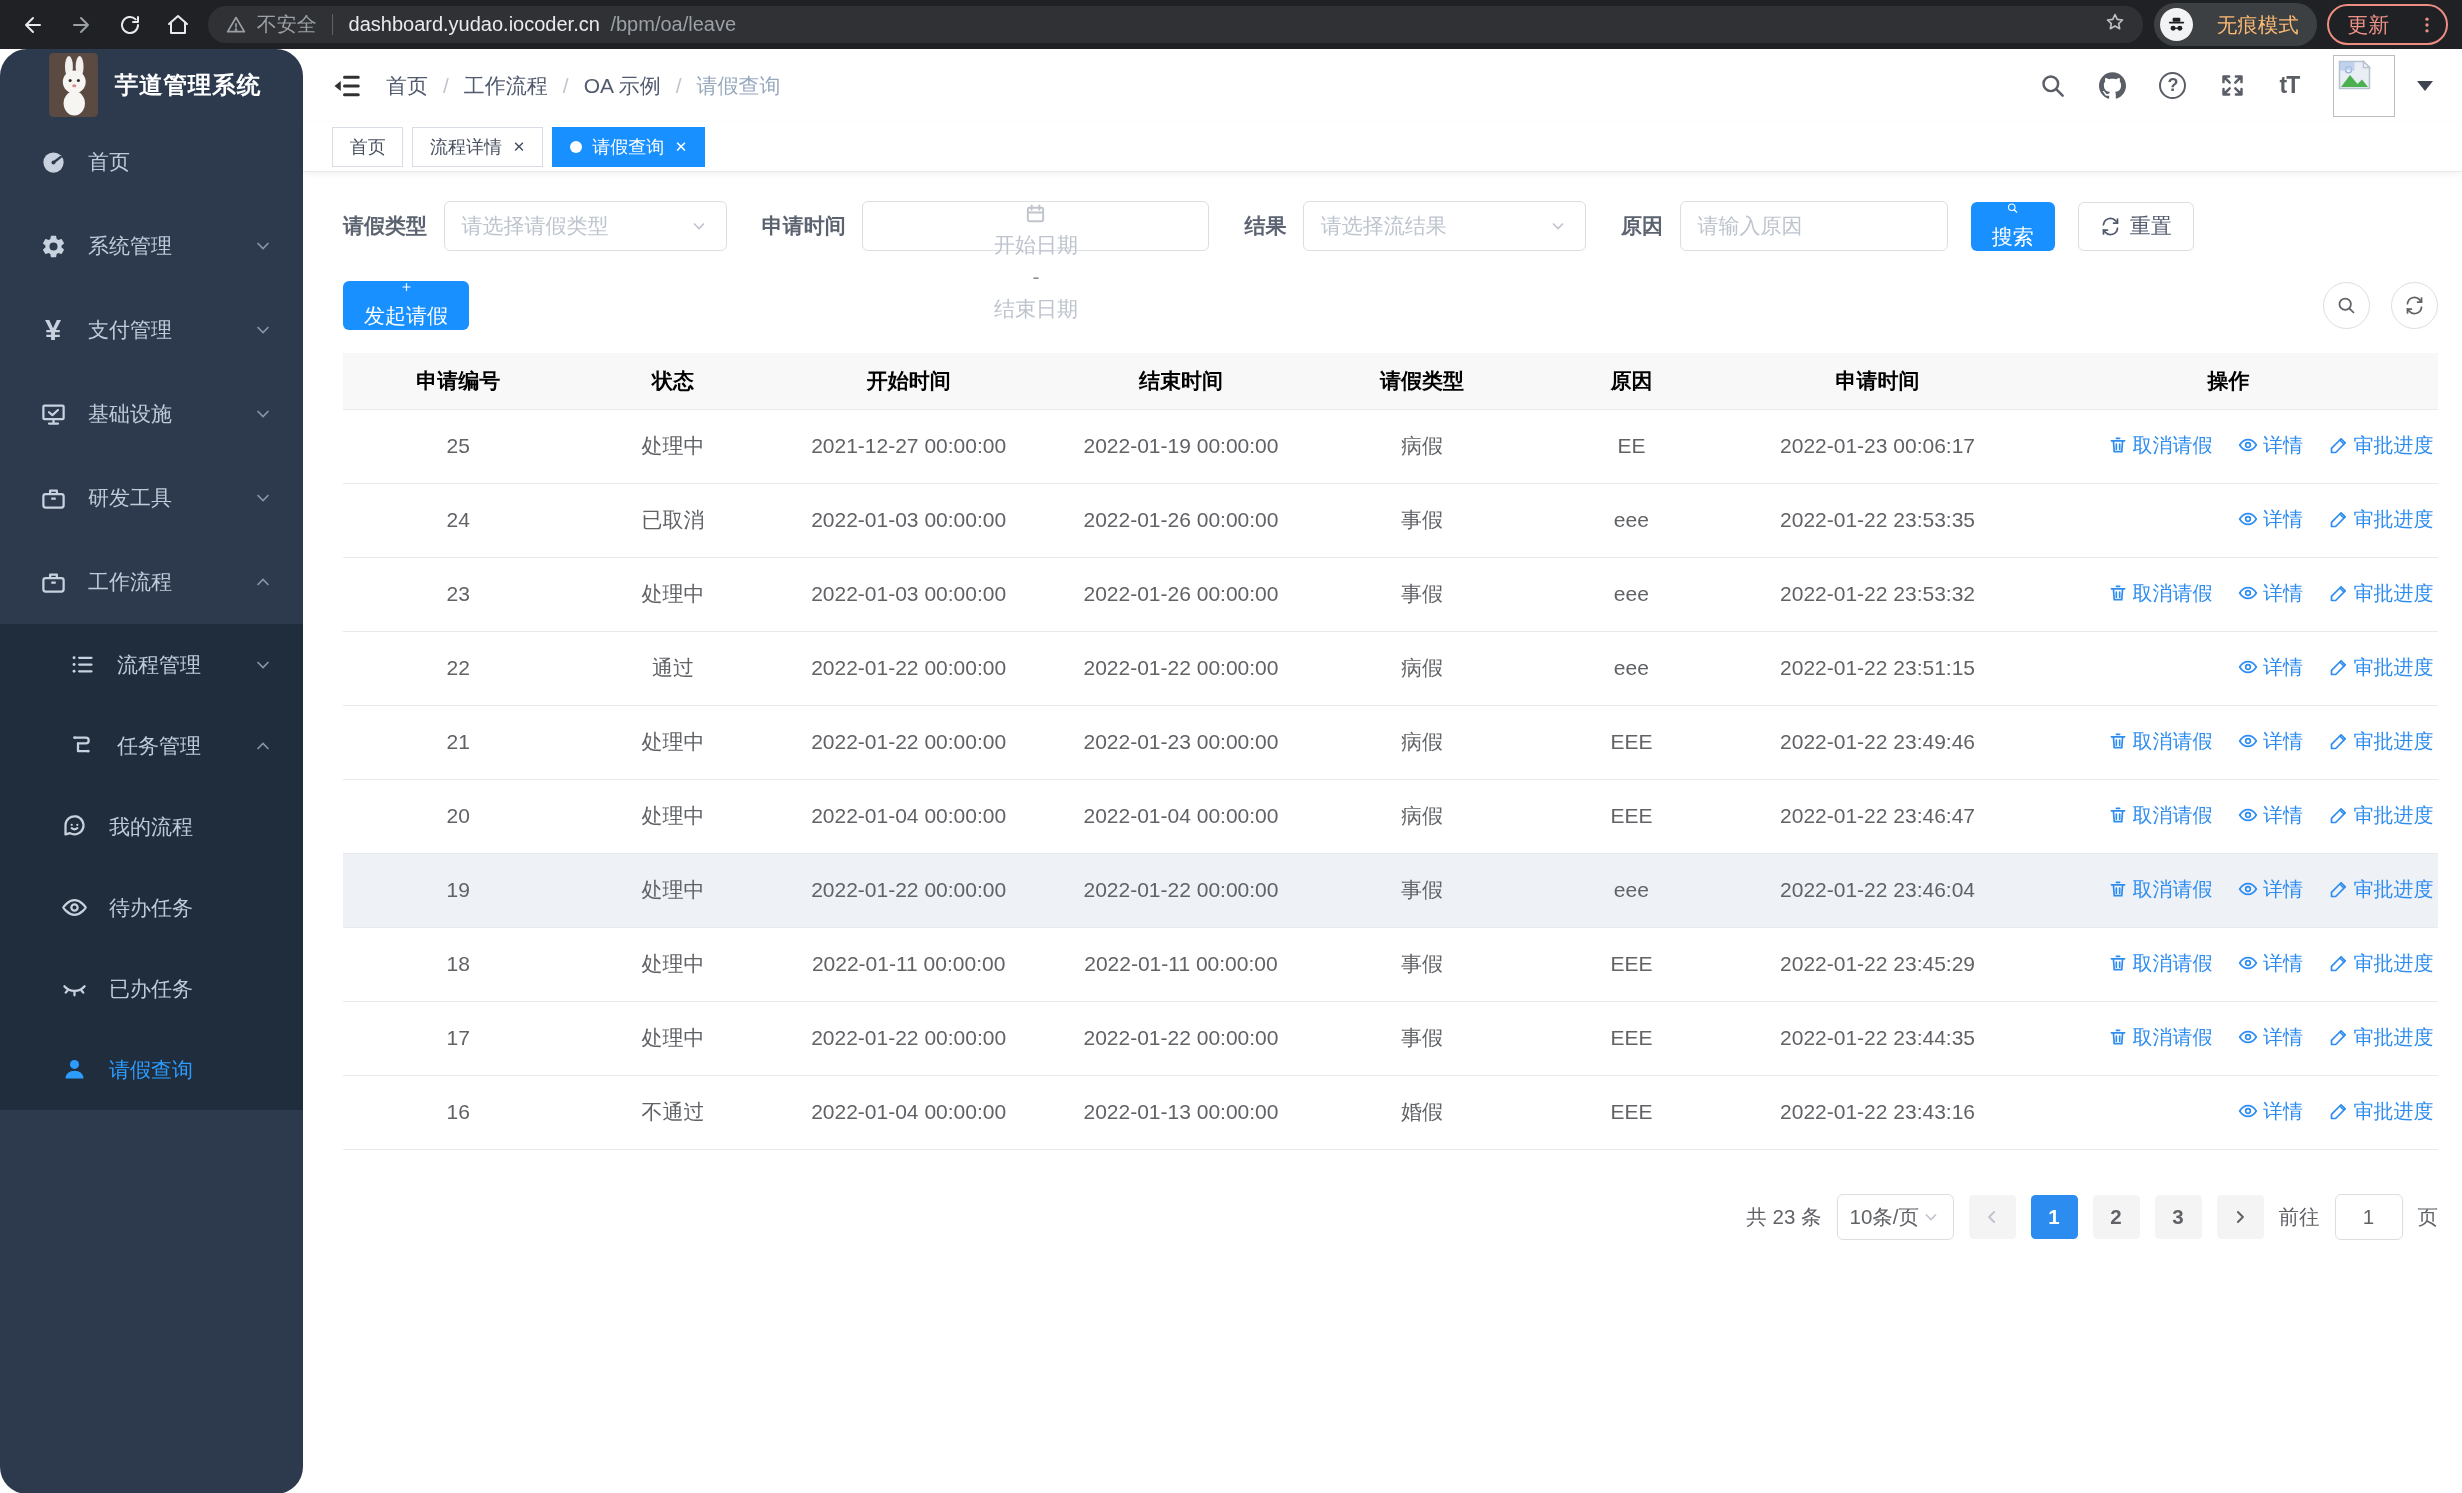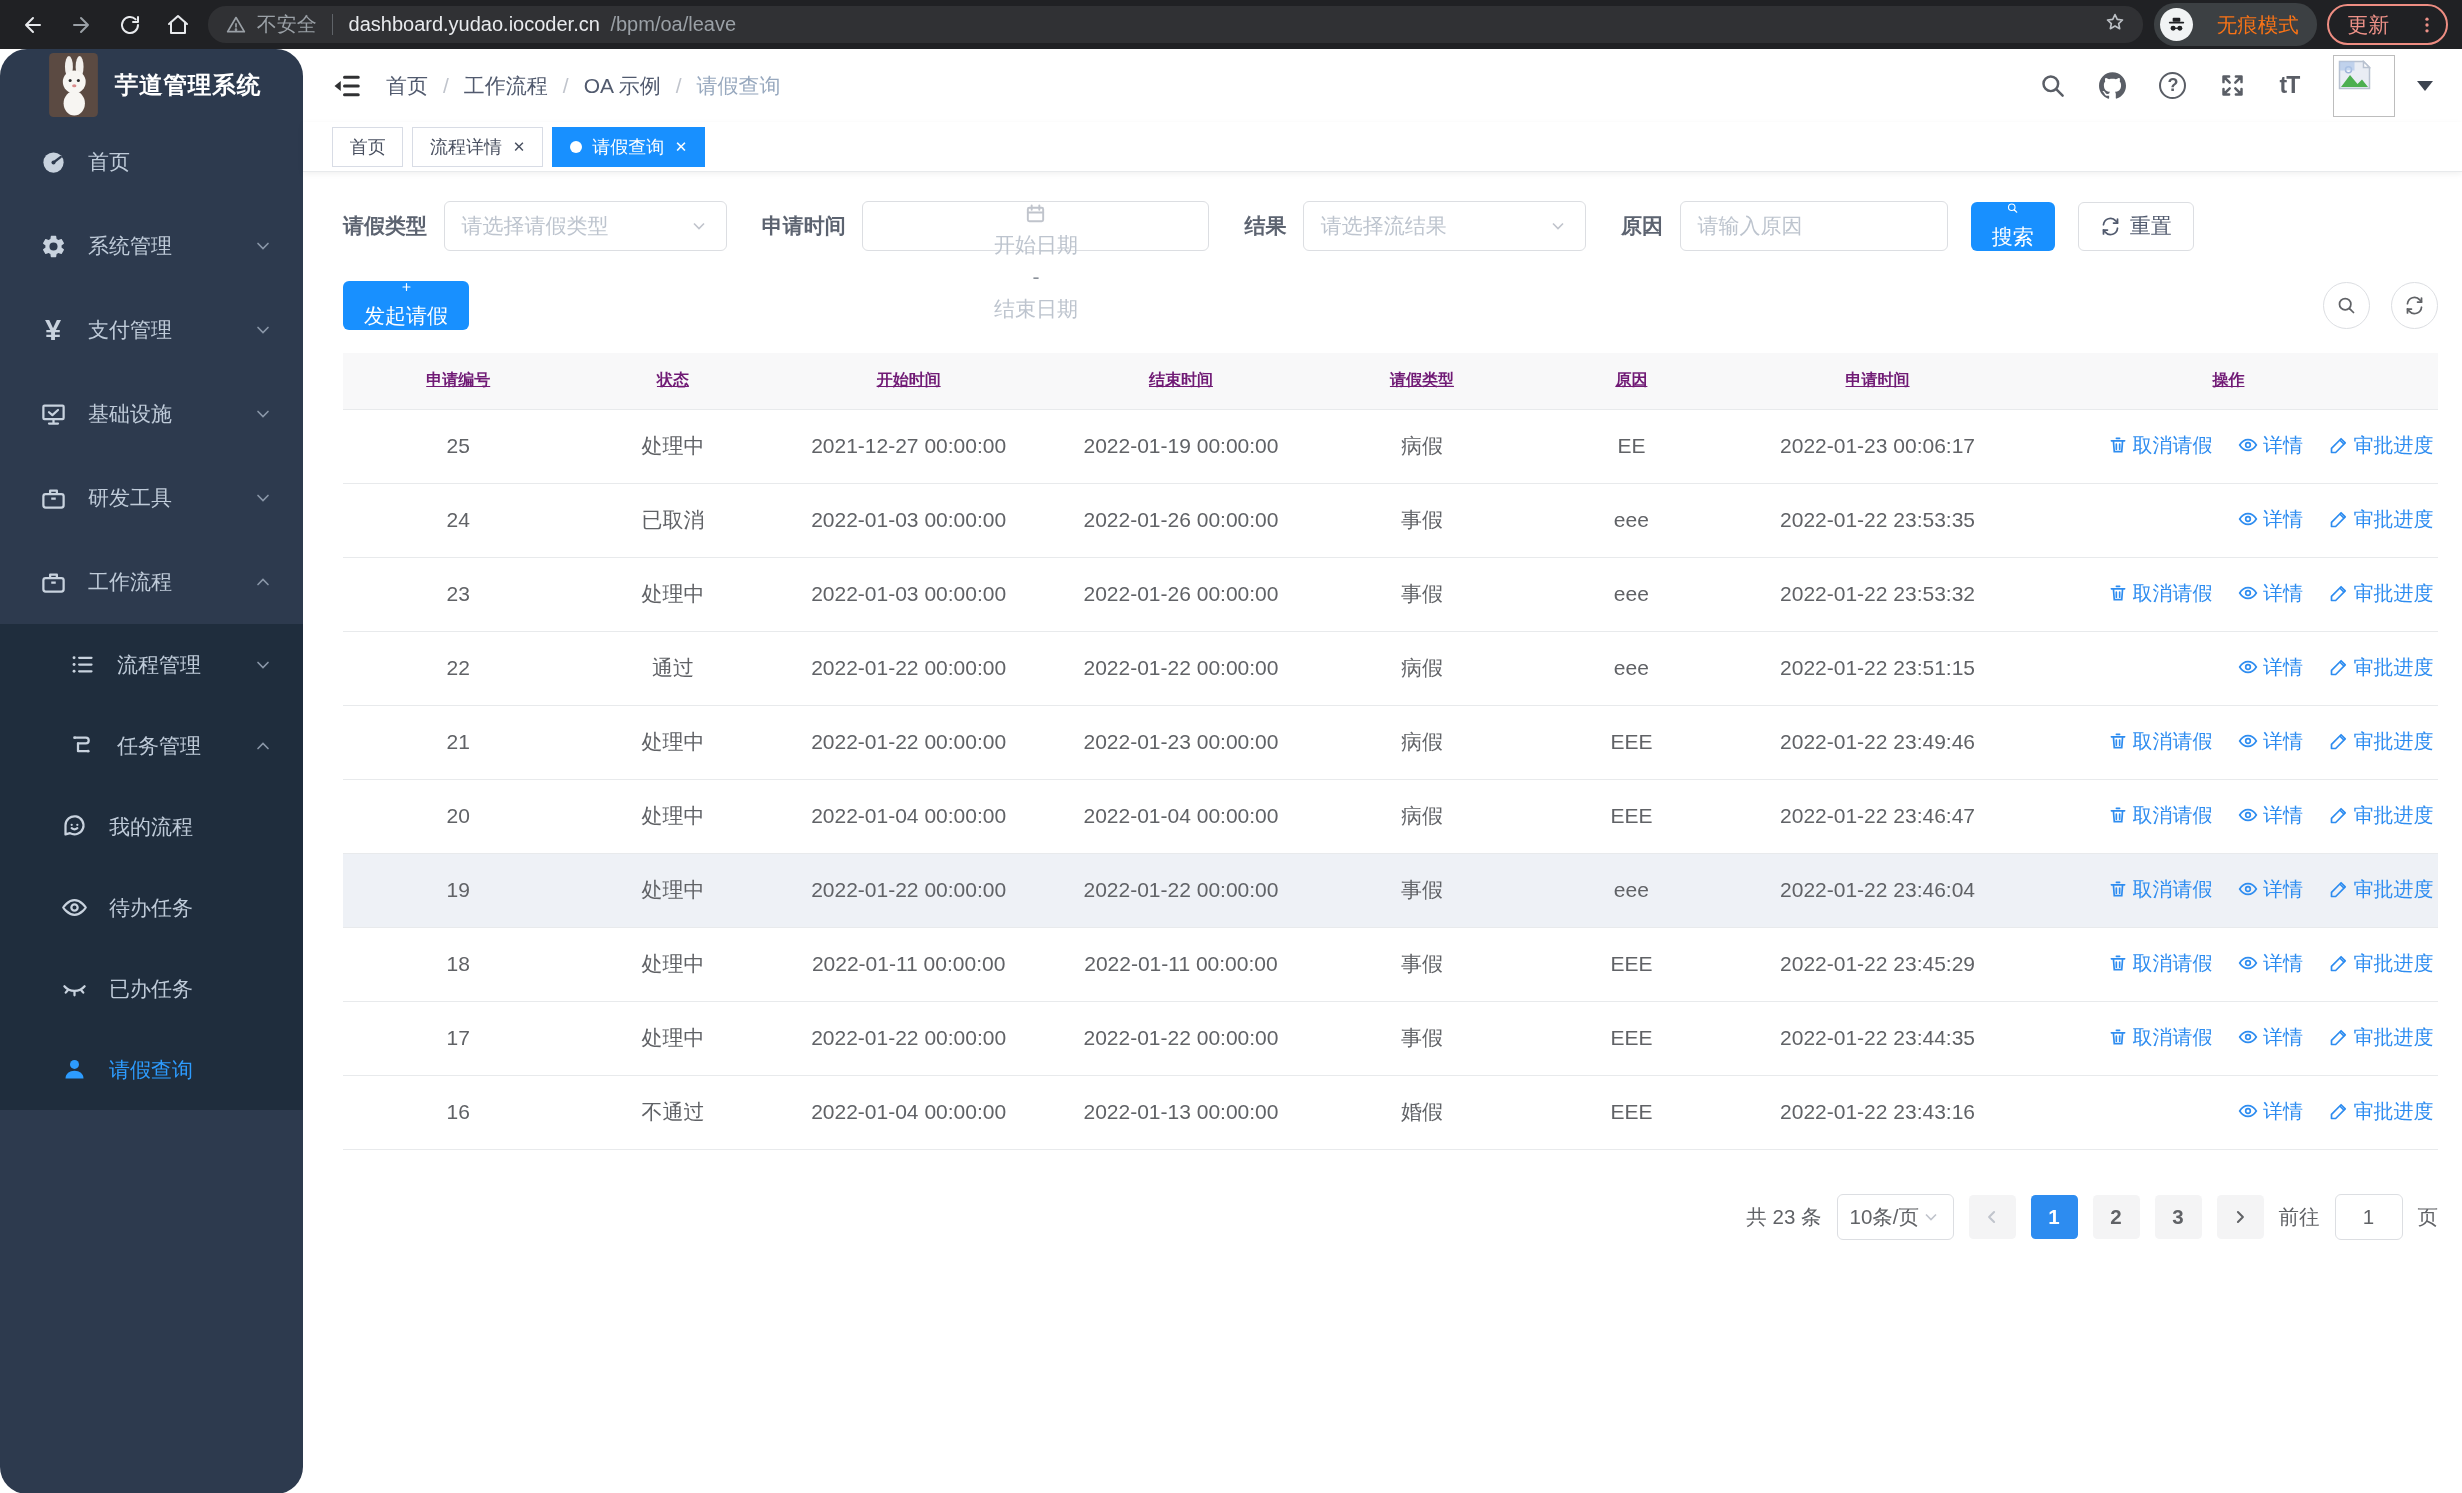--- a/index.html
+++ b/index.html
@@ -15,21 +15,21 @@
   .nav-btn.dim{ color:#9aa0a6; }
   .nav-btn svg{ width:24px; height:24px; }
   .url-pill{ flex:1; height:37px; background:#303134; border-radius:18px; display:flex;
     align-items:center; padding:0 18px; gap:10.6px; color:#9aa0a6; font-size:20px; }
   .url-pill svg{ width:20px; height:20px; }
   .url-divider{ width:1.5px; height:21px; background:#5f6368; margin:0 4.6px; }
   .url-host{ color:#e8eaed; }
   .url-path{ color:#9aa0a6; }
   .star{ margin-left:auto; color:#bdc1c6; }
   .incognito-chip{ height:43px; border-radius:21px; background:#3c4043; display:flex;
-    align-items:center; gap:24px; padding:0 18px 0 6px; color:#f97316; font-size:20.5px; flex:0 0 auto;}
+    align-items:center; gap:24px; padding:0 18px 0 6px; color:#fdba74; font-size:20.5px; flex:0 0 auto;}
   .incog-circle{ width:33px; height:33px; border-radius:50%; background:#f1f3f4; display:flex;
     align-items:center; justify-content:center; }
   .incog-circle svg{ width:23px; height:23px; }
   .update-pill{ height:41px; border-radius:20.5px; border:2.3px solid #ee8d82; color:#ee9188;
     display:flex; align-items:center; gap:28px; padding:0 9px 0 18px; font-size:21px; flex:0 0 auto;}
   .update-pill svg{ width:20px; height:20px; }
 
   
   .main{ display:flex; height:1445px; }
   .sidebar{ width:303px; background:var(--sb); flex:0 0 auto; display:flex; flex-direction:column;border-radius:27px; }
@@ -105,22 +105,22 @@
   .btn-reset{ margin-left:23px; }
 
   .toolbar-row{ margin-top:30px; display:flex; align-items:center; }
   .right-circles{ margin-left:auto; display:flex; gap:21px; }
   .circle-btn{ width:47px; height:47px; border-radius:50%; border:1.5px solid #dcdee2; background:#fff;
     display:flex; align-items:center; justify-content:center; color:#606266; cursor:pointer; }
   .circle-btn svg{ width:21px; height:21px; }
 
   
   table{ width:100%; border-collapse:collapse; margin-top:23px; table-layout:fixed; }
-  thead th{ background:#f8f8f9; height:56px; font-size:16px; color:#701a75; font-weight:700;
-    border-bottom:1.5px solid #e8eaec;text-decoration:underline; }
+  thead th{ background:#f8f8f9; height:56px; font-size:21px; color:#000000; font-weight:700;
+    border-bottom:1.5px solid #e8eaec; }
   tbody td{ height:74px; text-align:center; font-size:21px; color:#606266;
     border-bottom:1.5px solid #e8eaec; overflow:hidden; white-space:nowrap; }
   tr.hl td{ background:#eef1f6; }
   td.ops{ text-align:right; padding-right:4.6px; }
   .op{ color:#2d8cf0; font-size:20px; display:inline-flex; align-items:center; gap:4.6px;
     margin-left:20px; cursor:pointer; text-decoration:none; }
   .op svg{ width:20px; height:20px; }
 
   
   .pagination{ margin-top:44px; display:flex; align-items:center; justify-content:flex-end;

